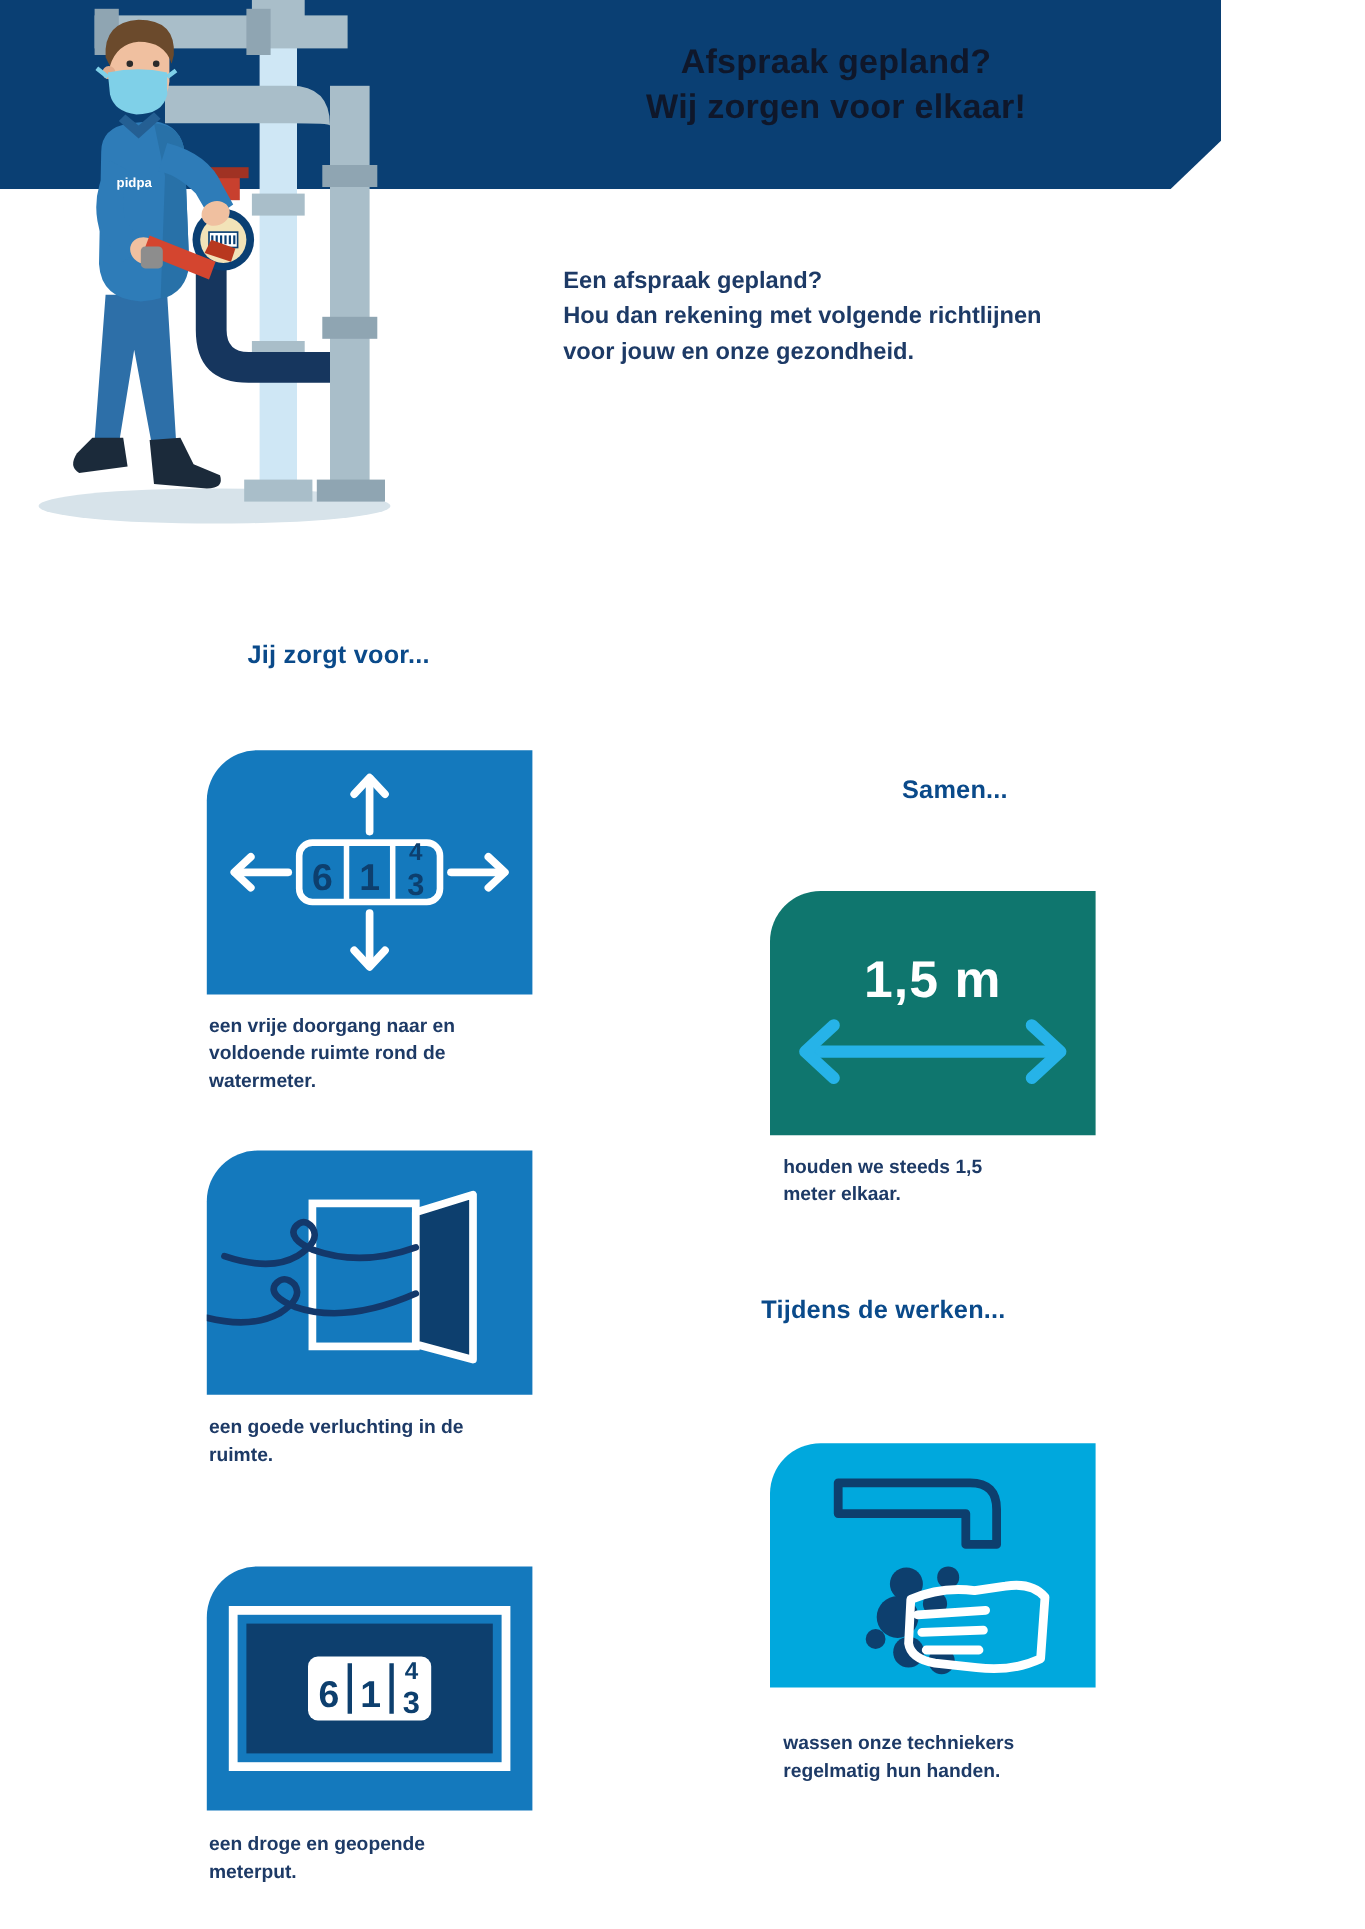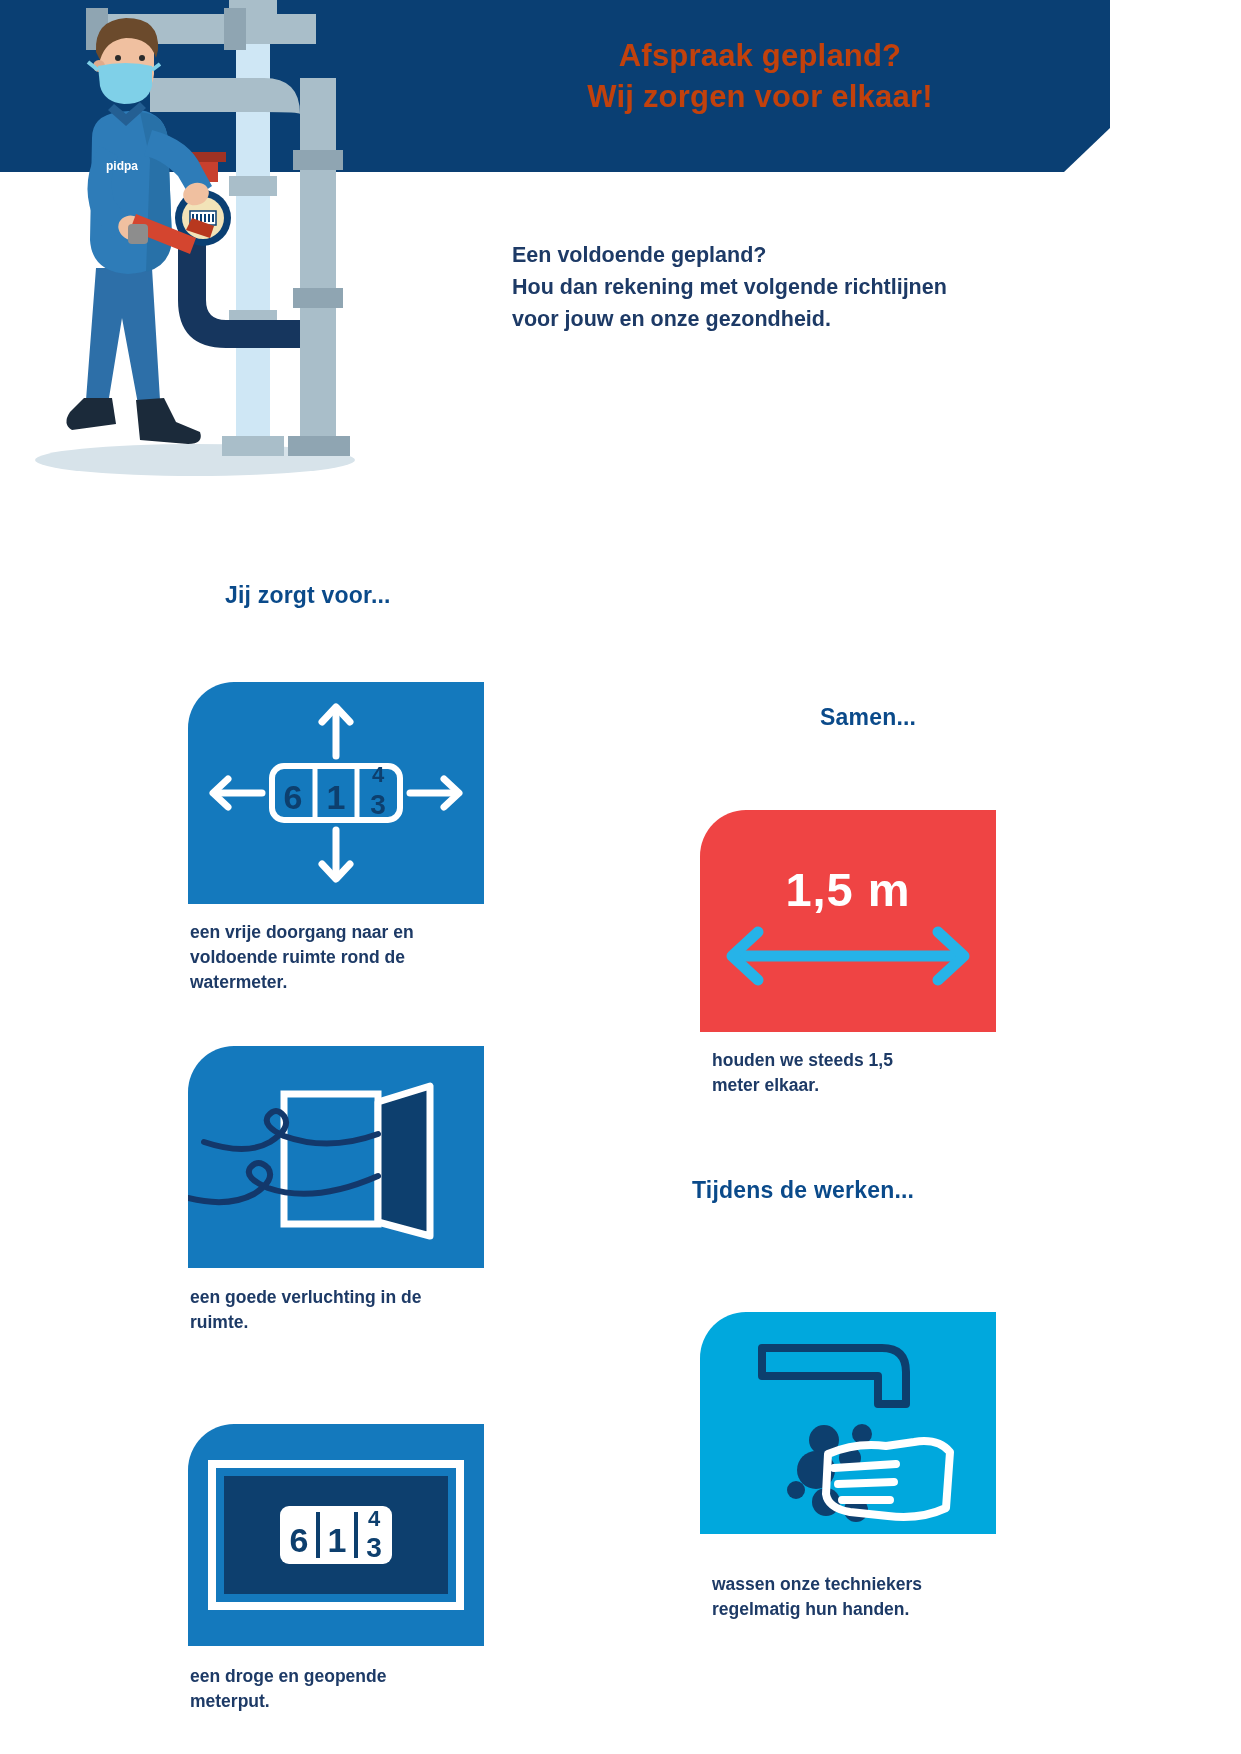--- a/index.html
+++ b/index.html
@@ -22,21 +22,21 @@
     background: #0a3f73;
     clip-path: polygon(0 0, 1110px 0, 1110px 128px, 1064px 172px, 0 172px);
     z-index: 2;
   }
   .header-title {
     position: absolute;
     top: 36px;
     left: 450px;
     width: 620px;
     text-align: center;
-    color: #c2410c;
+    color: #0f172a;
     font-size: 31px;
     font-weight: bold;
     line-height: 1.32;
     letter-spacing: 0.2px;
     z-index: 3;
   }
   .header-title div { white-space: nowrap; }
 
   
   .illustration {
@@ -93,21 +93,21 @@
   
   #card-meter      { top: 682px;  left: 188px; width: 296px; height: 222px; background: #1479bd; }
   #cap-meter       { top: 920px;  left: 190px; width: 300px; }
 
   #card-vent       { top: 1046px; left: 188px; width: 296px; height: 222px; background: #1479bd; }
   #cap-vent        { top: 1285px; left: 190px; width: 300px; }
 
   #card-pit        { top: 1424px; left: 188px; width: 296px; height: 222px; background: #1479bd; }
   #cap-pit         { top: 1664px; left: 190px; width: 300px; }
 
-  #card-dist       { top: 810px;  left: 700px; width: 296px; height: 222px; background: #ef4444; }
+  #card-dist       { top: 810px;  left: 700px; width: 296px; height: 222px; background: #0f766e; }
   #cap-dist        { top: 1048px; left: 712px; width: 300px; }
 
   #card-wash       { top: 1312px; left: 700px; width: 296px; height: 222px; background: #00a8dd; }
   #cap-wash        { top: 1552px; left: 712px; width: 320px; margin-top: 20px; }
 
   .dist-label {
     position: absolute;
     top: 52px;
     left: 0;
     width: 100%;
@@ -197,21 +197,21 @@
 
   <circle cx="118" cy="58" r="3" fill="#2b2b2b"></circle>
   <circle cx="142" cy="58" r="3" fill="#2b2b2b"></circle>
 
   <path d="M108 110 L126 126 L146 108 L140 102 L126 114 L114 104 Z" fill="#245f93"></path>
 
   <text x="106" y="170" fill="#ffffff" font-family="Liberation Sans, sans-serif" font-size="12" font-weight="bold">pidpa</text>
 </svg>
 
 <div class="intro">
-  <div>Een voldoende gepland?</div>
+  <div>Een afspraak gepland?</div>
   <div>Hou dan rekening met volgende richtlijnen</div>
   <div>voor jouw en onze gezondheid.</div>
 </div>
 
 <div class="sec-heading" id="heading-jij">Jij zorgt voor...</div>
 <div class="sec-heading" id="heading-samen">Samen...</div>
 <div class="sec-heading" id="heading-tijdens">Tijdens de werken...</div>
 
 <div class="card tl" id="card-meter">
   <svg class="inner" viewBox="0 0 296 222">

